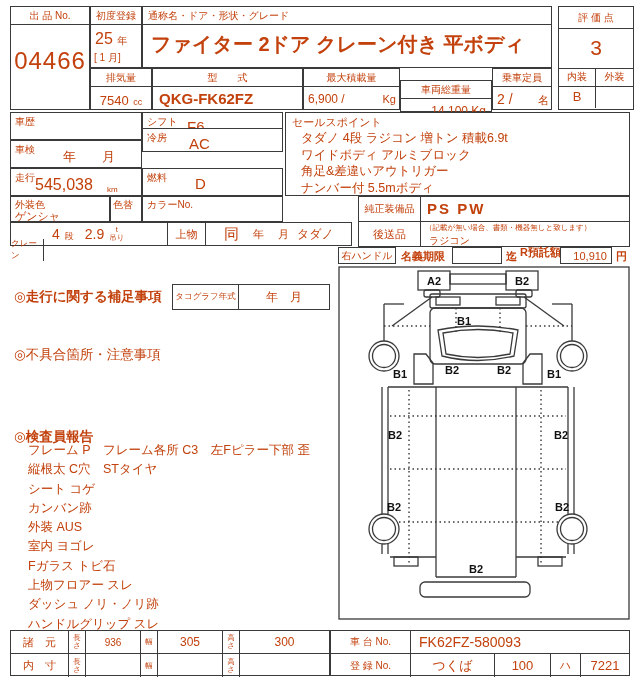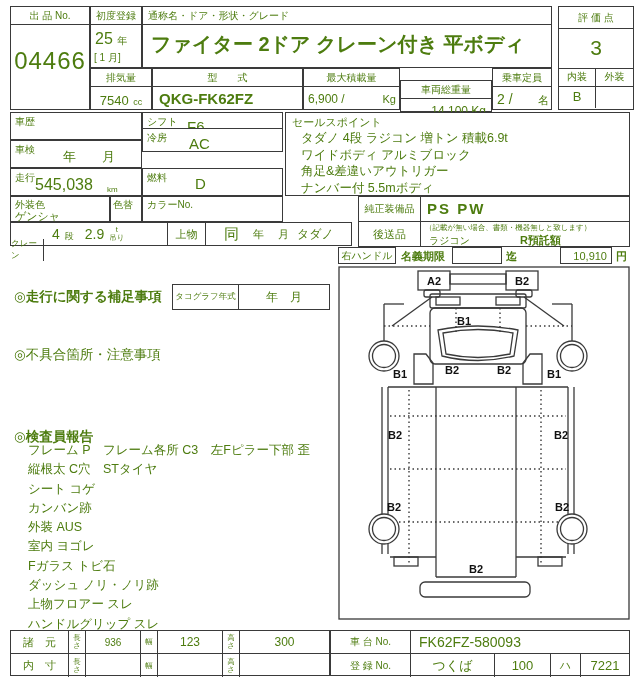--- a/index.html
+++ b/index.html
@@ -1,17 +1,17 @@
 <!DOCTYPE html>
 <html><head>
 <meta charset="utf-8">
 <style>
   html,body{margin:0;padding:0;background:#fafafa;}
   .sheet{position:relative;width:640px;height:680px;background:#ffffff;
-         font-family:"Liberation Sans","DejaVu Sans",sans-serif;color:#4d7c0f;overflow:hidden;}
+         font-family:"Liberation Sans","DejaVu Sans",sans-serif;color:#c2410c;overflow:hidden;}
   .b{position:absolute;border:1.5px solid #3a3a3a;box-sizing:border-box;background:#fff;}
   .abs{position:absolute;}
   .ch{border-bottom:1.5px solid #3a3a3a;text-align:center;font-size:10px;line-height:17px;height:18px;box-sizing:border-box;overflow:hidden;white-space:nowrap;}
   .chl{border-bottom:1.5px solid #3a3a3a;font-size:10px;line-height:17px;height:18px;box-sizing:border-box;padding-left:5px;overflow:hidden;white-space:nowrap;}
   .lbl{font-size:10px;position:absolute;top:2px;left:4px;white-space:nowrap;text-align:right;}
   .stack{display:inline-flex;flex-direction:column;font-size:7.5px;line-height:1.05;text-align:center;}
   .svgline{stroke:#3a3a3a;stroke-width:1.3;fill:none;}
   .svgdot{stroke:#3a3a3a;stroke-width:1.4;fill:none;stroke-dasharray:1.5 3;}
   .svgtxt{font-family:"Liberation Sans","DejaVu Sans",sans-serif;font-size:11px;font-weight:600;fill:#111;}
   .insline{font-size:12.5px;line-height:19.3px;white-space:nowrap;}
@@ -164,43 +164,43 @@
   <div class="b" style="left:358px;top:221px;width:272px;height:26px">
     <div style="position:absolute;left:0;top:0;width:62px;height:100%;border-right:1.5px solid #3a3a3a;box-sizing:border-box;display:flex;align-items:center;justify-content:center;font-size:11px">後送品</div>
     <div style="position:absolute;left:66px;top:1px;font-size:7.5px;white-space:nowrap">（記載が無い場合、書類・機器無しと致します）</div>
     <div style="position:absolute;left:70px;top:12px;font-size:10px">ラジコン</div>
   </div>
 
   <div class="b" style="left:338px;top:247px;width:58px;height:17px;display:flex;align-items:center;justify-content:center;font-size:10px">右ハンドル</div>
   <span class="abs" style="left:401px;top:249px;font-size:11px;font-weight:600">名義期限</span>
   <div class="b" style="left:452px;top:247px;width:50px;height:17px"></div>
   <span class="abs" style="left:506px;top:249px;font-size:11px;font-weight:600">迄</span>
-  <span class="abs" style="left:520px;top:233px;font-size:11px;font-weight:600">R預託額</span>
+  <span class="abs" style="left:520px;top:245px;font-size:11px;font-weight:600">R預託額</span>
   <div class="b" style="left:560px;top:247px;width:52px;height:17px;display:flex;align-items:center;justify-content:flex-end;padding-right:4px;font-size:11px">10,910</div>
   <span class="abs" style="left:616px;top:249px;font-size:11px;font-weight:600">円</span>
 
   <div class="abs" style="left:14px;top:288px;font-size:13.5px;font-weight:600">◎走行に関する補足事項</div>
   <div class="b" style="left:172px;top:284px;width:158px;height:26px">
     <div style="position:absolute;left:0;top:0;width:66px;height:100%;border-right:1.5px solid #3a3a3a;box-sizing:border-box;display:flex;align-items:center;justify-content:center;font-size:8.5px">タコグラフ年式</div>
     <div style="position:absolute;left:66px;top:0;right:0;height:100%;display:flex;align-items:center;justify-content:center;font-size:12px">年　月</div>
   </div>
 
   <div class="abs" style="left:14px;top:346px;font-size:13.5px;font-weight:400">◎不具合箇所・注意事項</div>
 
   <div class="abs" style="left:14px;top:428px;font-size:13.5px;font-weight:600">◎検査員報告</div>
   <div class="abs" style="left:28px;top:441px">
     <div class="insline">フレーム P　フレーム各所 C3　左Fピラー下部 歪</div>
     <div class="insline">縦根太 C穴　STタイヤ</div>
     <div class="insline">シート コゲ</div>
     <div class="insline">カンバン跡</div>
     <div class="insline">外装 AUS</div>
     <div class="insline">室内 ヨゴレ</div>
     <div class="insline">Fガラス トビ石</div>
+    <div class="insline">上物フロアー スレ</div>
     <div class="insline">ダッシュ ノリ・ノリ跡</div>
-    <div class="insline">上物フロアー スレ</div>
     <div class="insline">ハンドルグリップ スレ</div>
   </div>
 
   <svg class="abs" style="left:338px;top:266px" width="292" height="354" viewBox="0 0 292 354">
     <g class="svgline">
       <rect x="1" y="1" width="290" height="352"></rect>
 
       <rect x="80" y="5" width="32" height="19" fill="#fff"></rect>
       <rect x="168" y="5" width="32" height="19" fill="#fff"></rect>
       <rect x="112" y="8" width="56" height="10"></rect>
@@ -282,21 +282,21 @@
     <div class="drow" style="border-bottom:1.5px solid #3a3a3a">
       <div class="dcell" style="width:58px;font-size:11px">諸　元</div>
       <div class="dcell" style="width:17px">
         <span class="stack">
             <i style="font-style:normal">長</i>
             <i style="font-style:normal">さ</i>
           </span>
       </div>
       <div class="dcell" style="width:55px;font-size:10px">936</div>
       <div class="dcell" style="width:17px;font-size:7.5px">幅</div>
-      <div class="dcell" style="width:65px;font-size:12px">123</div>
+      <div class="dcell" style="width:65px;font-size:12px">305</div>
       <div class="dcell" style="width:17px">
         <span class="stack">
             <i style="font-style:normal">高</i>
             <i style="font-style:normal">さ</i>
           </span>
       </div>
       <div class="dcell nbr" style="flex:1;font-size:12px">300</div>
     </div>
     <div class="drow">
       <div class="dcell" style="width:58px;font-size:11px">内　寸</div>

